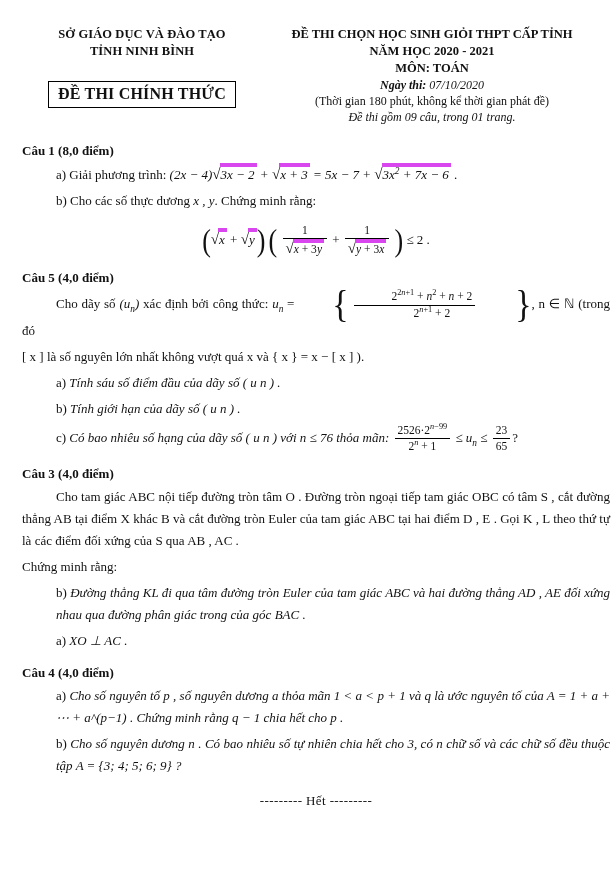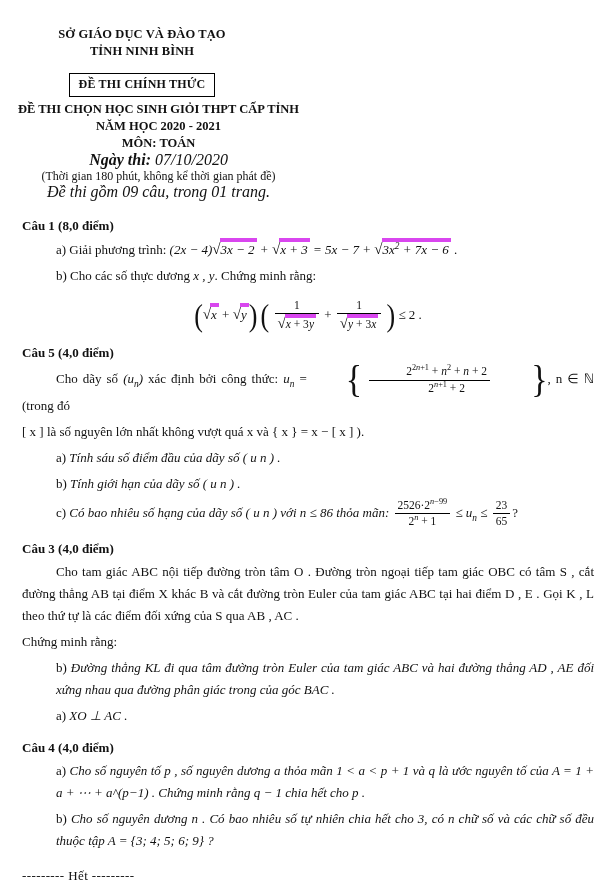--- a/index.html
+++ b/index.html
@@ -18,21 +18,21 @@
     position: relative;
     width: 616px;
     height: 885px;
     padding: 0;
     box-sizing: border-box;
   }
 
   
   .header {
     display: flex;
-    flex-direction: column;
+    flex-direction: row;
     align-items: flex-start;
     padding: 22px 18px 0 18px;
     box-sizing: border-box;
   }
   .header-left {
     width: 248px;
     text-align: center;
     padding-top: 4px;
   }
   .header-right {
@@ -45,42 +45,42 @@
     font-size: 12.5px;
     line-height: 17px;
     letter-spacing: 0.1px;
   }
   .hr-line {
     font-weight: bold;
     font-size: 12.5px;
     line-height: 17px;
   }
   .hr-sub {
-    font-size: 16px;
+    font-size: 12px;
     line-height: 16px;
     font-style: italic;
   }
   .hr-sub b { font-style: italic; font-weight: bold; }
   .hr-plain {
     font-size: 12px;
     line-height: 16px;
   }
   .exam-box {
     display: inline-block;
     border: 1px solid #000;
     padding: 3px 9px 4px 9px;
     font-weight: bold;
-    font-size: 12px;
-    margin-top: 13px;
+    font-size: 16px;
+    margin-top: 21px;
     letter-spacing: 0.2px;
   }
 
   
   .content {
-    padding: 0 22px 0 22px;
+    padding: 0 6px 0 22px;
     box-sizing: border-box;
     margin-top: 18px;
   }
   .q-title {
     font-weight: bold;
     font-size: 13px;
     margin-top: 13px;
     margin-bottom: 3px;
   }
   .para {
@@ -140,20 +140,21 @@
   .brace-big {
     display: inline-block;
     font-size: 34px;
     vertical-align: middle;
     line-height: 0.75;
     transform: scaleY(1.1);
   }
   sup { font-size: 0.72em; vertical-align: super; line-height: 0; }
   sub { font-size: 0.72em; vertical-align: sub; line-height: 0; }
   .footer-end {
+    text-align: center;
     font-size: 13px;
     margin-top: 16px;
     letter-spacing: 0.4px;
   }
 </style>
 </head>
 <body>
 
 <div class="page">
 
@@ -221,21 +222,21 @@
     <div class="para indent-a">
       <span>a)</span>
       <span class="mi">Tính sáu số điểm đầu của dãy số ( u n ) .</span>
     </div>
     <div class="para indent-a">
       <span>b)</span>
       <span class="mi">Tính giới hạn của dãy số ( u n ) .</span>
     </div>
     <div class="para indent-a">
       <span>c)</span>
-      <span class="mi">Có bao nhiêu số hạng của dãy số ( u n ) với n ≤ 86 thỏa mãn:</span>
+      <span class="mi">Có bao nhiêu số hạng của dãy số ( u n ) với n ≤ 76 thỏa mãn:</span>
       <span class="frac"><span class="num">2526·2<sup><i>n</i>−99</sup></span><span class="den">2<sup><i>n</i></sup> + 1</span></span>
       ≤ <span class="mi"><i>u</i><sub>n</sub></span> ≤
       <span class="frac"><span class="num">23</span><span class="den">65</span></span><span>?</span>
     </div>
 
     <div class="q-title">Câu 3 (4,0 điểm)</div>
 
     <div class="para indent">Cho tam giác ABC nội tiếp đường tròn tâm O . Đường tròn ngoại tiếp tam giác OBC có tâm S , cắt đường thẳng AB tại điểm X khác B và cắt đường tròn Euler của tam giác ABC tại hai điểm D , E . Gọi K , L theo thứ tự là các điểm đối xứng của S qua AB , AC .</div>
     <div class="para">Chứng minh rằng:</div>
     <div class="para indent-a">

